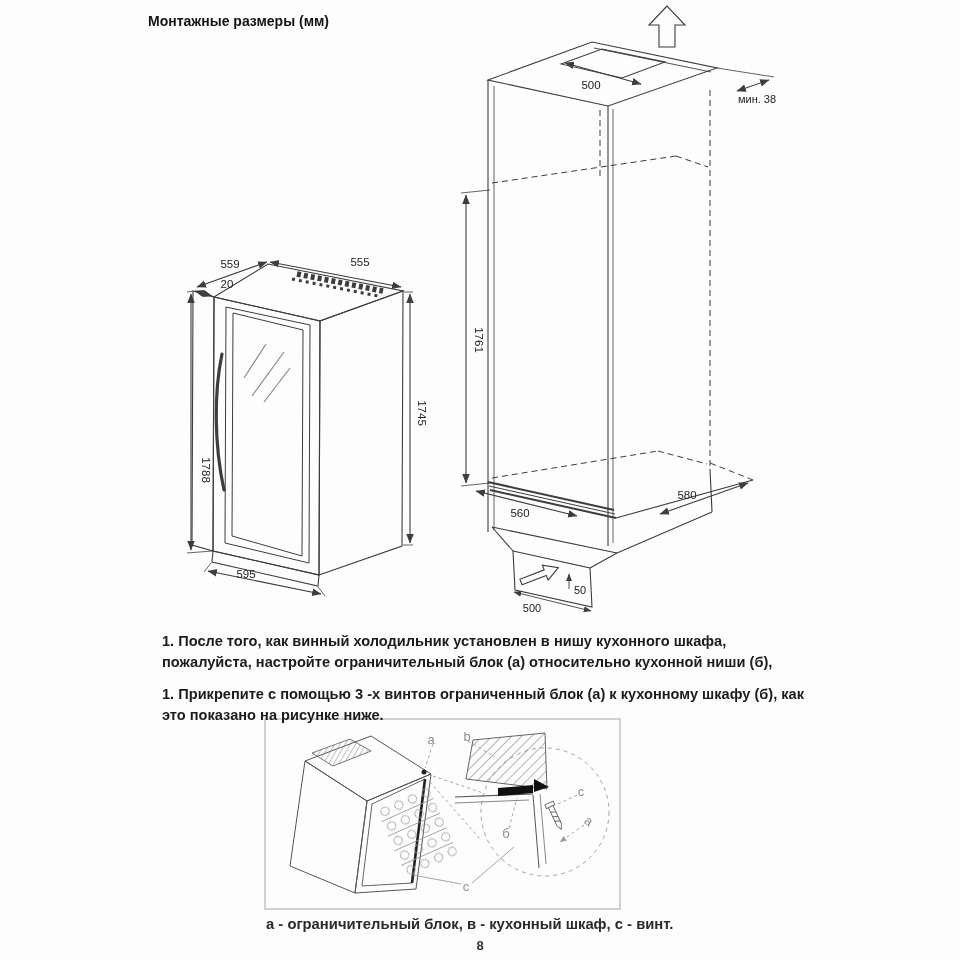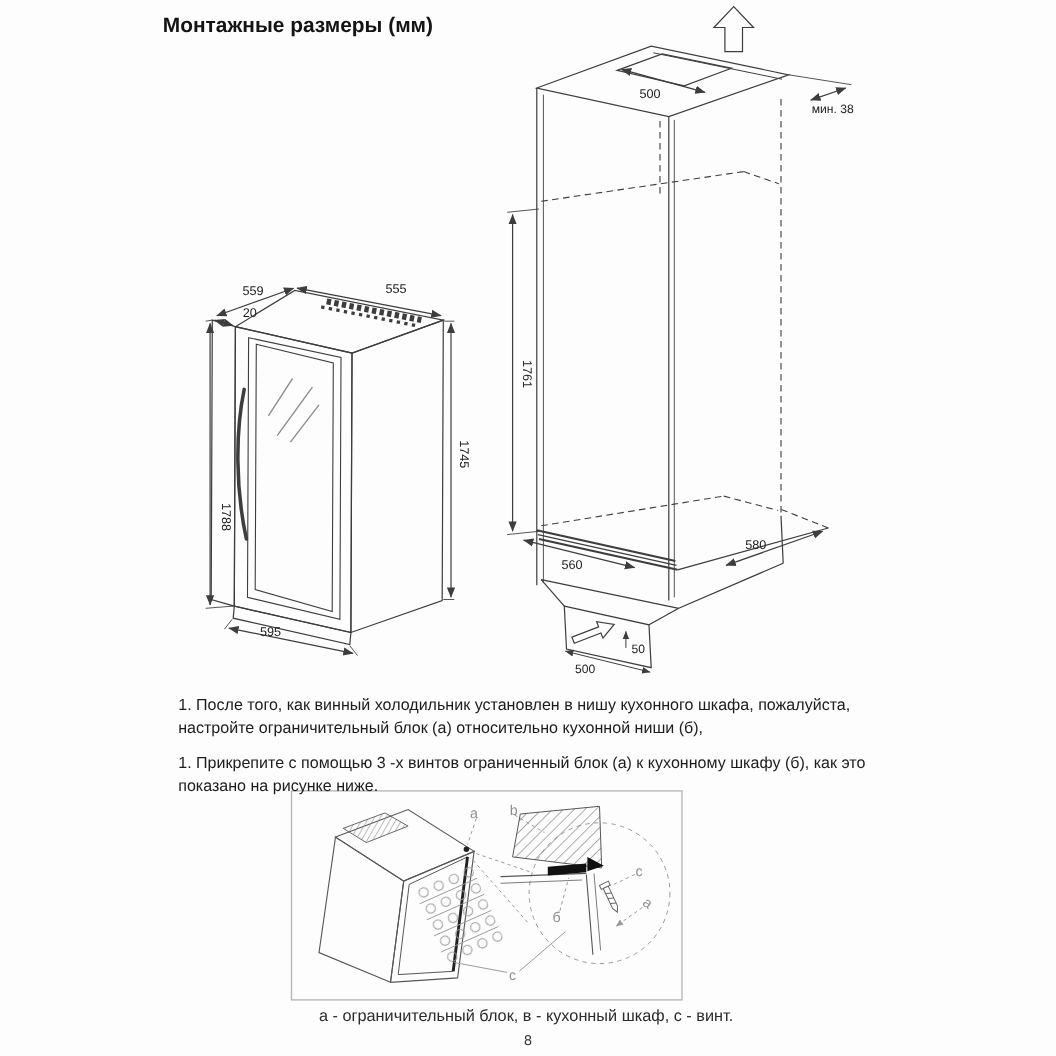--- a/index.html
+++ b/index.html
@@ -4,35 +4,35 @@
 <style>
   html,body{margin:0;padding:0;}
   body{
     width:960px;height:960px;position:relative;overflow:hidden;
     background:#fdfdfd;
     font-family:"Liberation Sans",sans-serif;
     color:#1c1c1c;
   }
   .abs{position:absolute;}
   #page-title{
-    left:148px;top:13px;font-size:19px;font-weight:700;color:#141414;
+    left:148px;top:13px;font-size:14px;font-weight:700;color:#141414;
   }
   .step{
     left:162px;width:655px;font-size:14.6px;line-height:21px;color:#1c1c1c;
   }
   #step1{top:631px;}
   #step2{top:684px;}
   #fig-caption{
-    left:266px;top:916px;font-size:14.8px;color:#2a2a2a;margin-left:24px;
+    left:266px;top:916px;font-size:14.8px;color:#2a2a2a;
   }
   #page-number{
     left:0;right:0;top:938px;text-align:center;font-size:13px;color:#333;
   }
   svg{position:absolute;left:0;top:0;z-index:1;}
-  .txtlayer{z-index:2;}
+  .txtlayer{z-index:2;font-weight:bold;}
   svg text{font-family:"Liberation Sans",sans-serif;font-size:11.5px;fill:#222;stroke:none;}
   svg text.small{font-size:11px;}
   svg text.figlab{font-size:13px;fill:#8f8f8f;}
 </style>
 </head>
 <body>
 
 <svg width="960" height="960" viewBox="0 0 960 960">
   <defs>
     <marker id="arw" viewBox="0 0 10 10" refX="9" refY="5" markerWidth="9" markerHeight="9" orient="auto-start-reverse">

